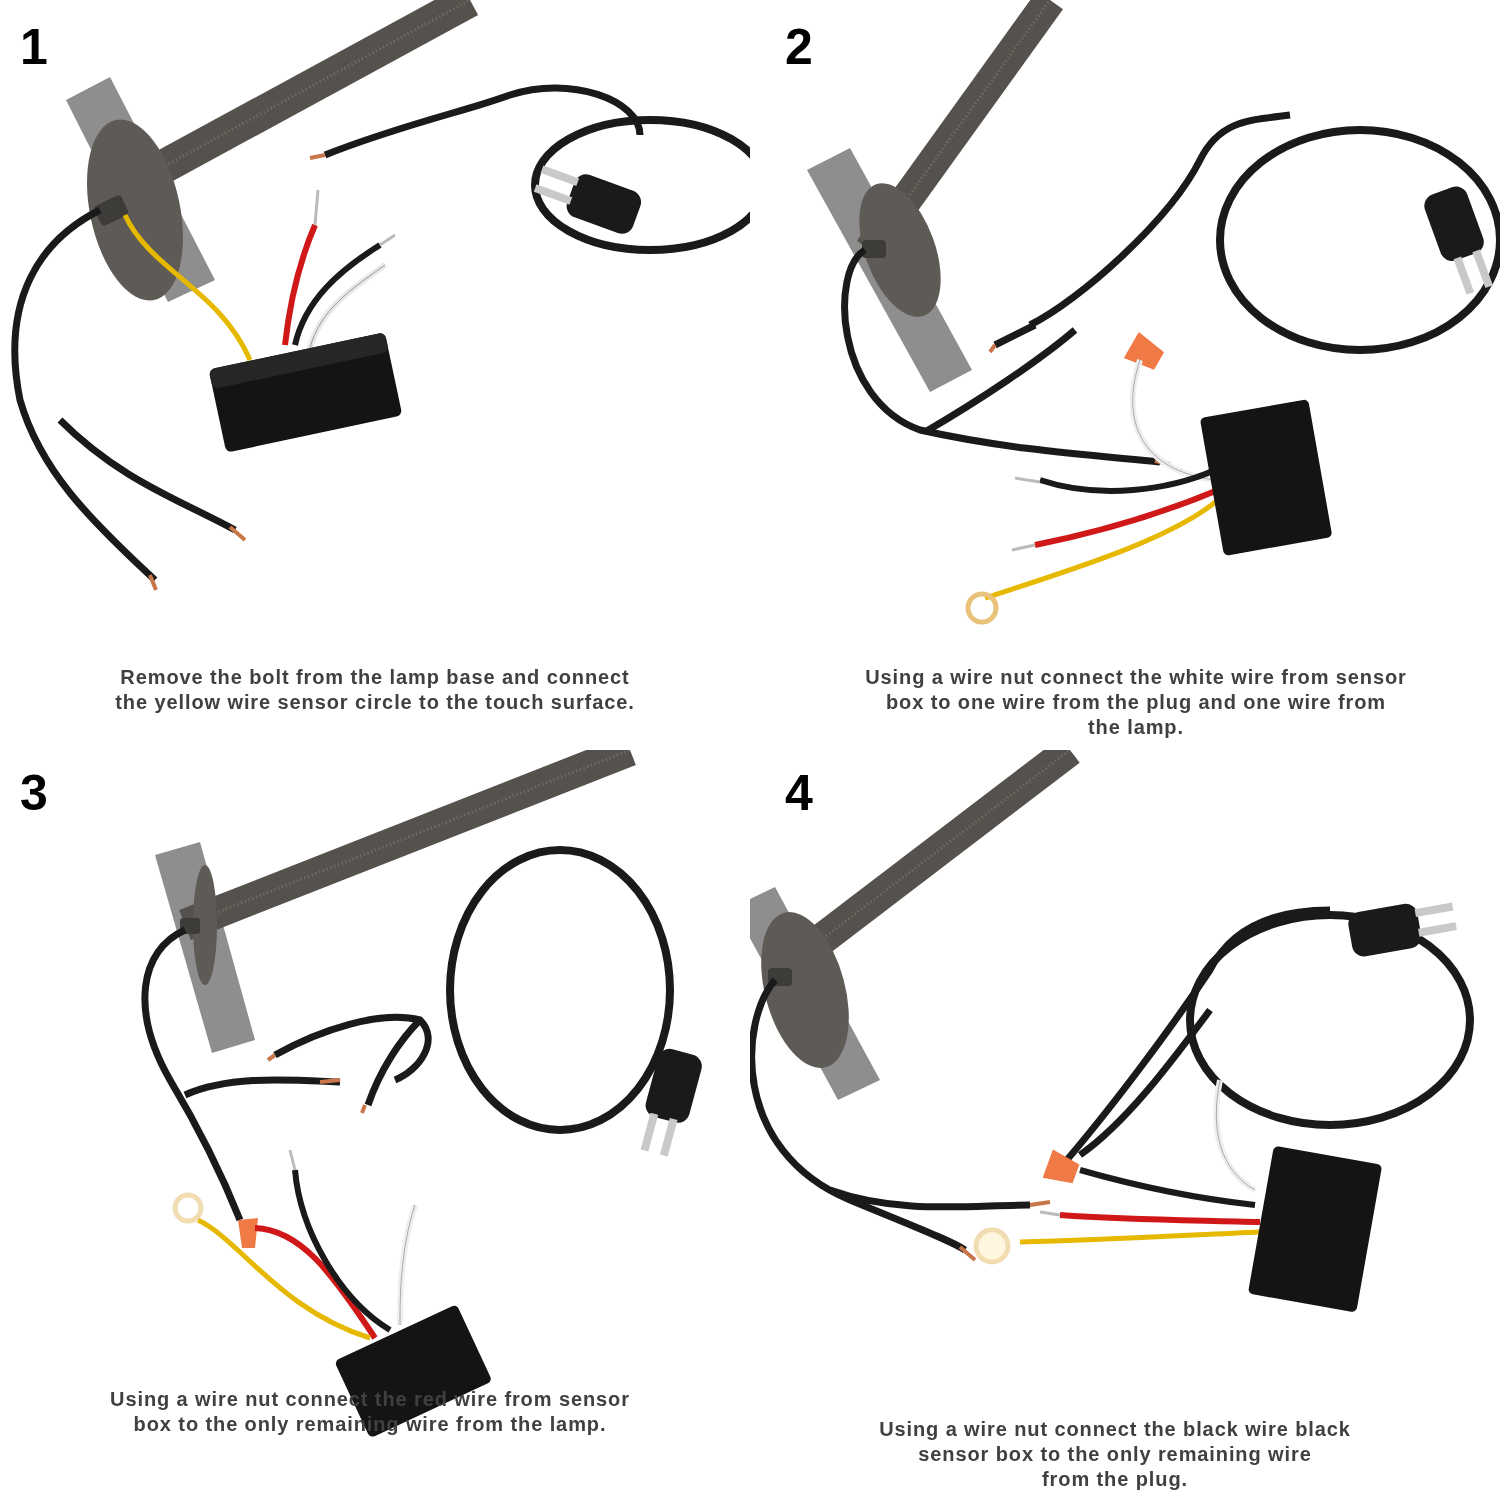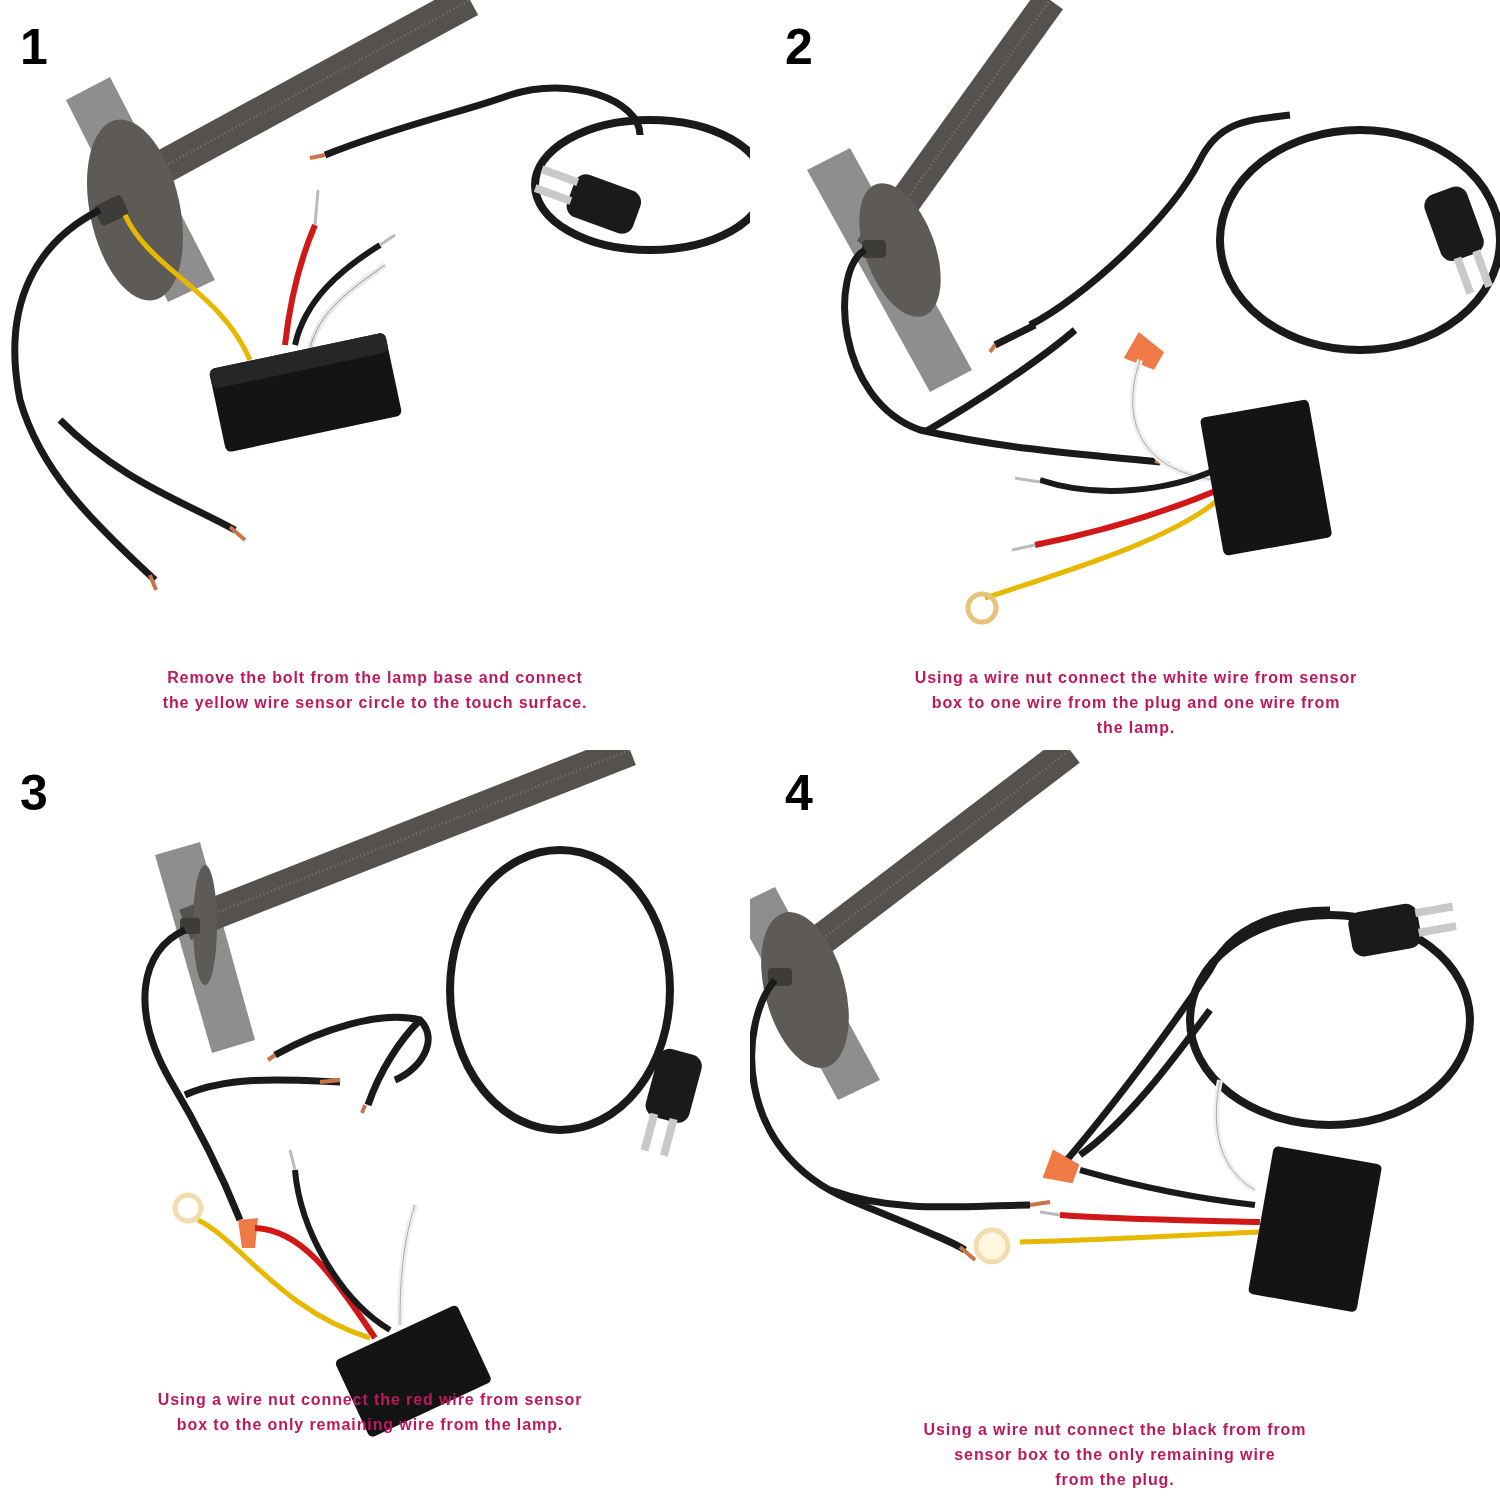--- a/index.html
+++ b/index.html
@@ -4,21 +4,21 @@
 <style>
   html, body { margin:0; padding:0; background:#ffffff; }
   body { width:1500px; height:1500px; position:relative; overflow:hidden;
          font-family:"Liberation Sans", "DejaVu Sans", sans-serif; }
   .panel { position:absolute; width:750px; height:750px; }
   .p1 { left:0; top:0; }
   .p2 { left:750px; top:0; }
   .p3 { left:0; top:750px; }
   .p4 { left:750px; top:750px; }
   .step-num { position:absolute; font-weight:bold; font-size:50px; color:#000; line-height:1; }
-  .caption { position:absolute; font-weight:bold; font-size:16px; line-height:25px; color:#be185d;
+  .caption { position:absolute; font-weight:bold; font-size:20px; line-height:25px; color:#404040;
              text-align:center; letter-spacing:0.9px; transform:scaleX(1.0); }
   svg.art { position:absolute; left:0; top:0; width:750px; height:750px; }
 </style>
 </head>
 <body>
 
 <div class="panel p1">
   <svg class="art" viewBox="0 0 750 750">
 
     <polygon points="66,100 110,77 215,280 168,302" fill="#8e8e8e"></polygon>
@@ -203,17 +203,17 @@
 
     <path d="M270,492 C360,490 440,485 510,482" fill="none" stroke="#e6b800" stroke-width="5"></path>
     <circle cx="242" cy="496" r="16" fill="#fff6e0" stroke="#f2ddb0" stroke-width="5"></circle>
 
     <g transform="rotate(10 570 480)">
       <rect x="510" y="405" width="110" height="150" rx="5" fill="#141414"></rect>
     </g>
   </svg>
   <div class="step-num" style="left:35px; top:18px;">4</div>
   <div class="caption" style="left:0; width:730px; top:667px;">
-    <div>Using a wire nut connect the black from from</div>
+    <div>Using a wire nut connect the black wire black</div>
     <div>sensor box to the only remaining wire</div>
     <div>from the plug.</div>
   </div>
 </div>
 
 </body></html>

